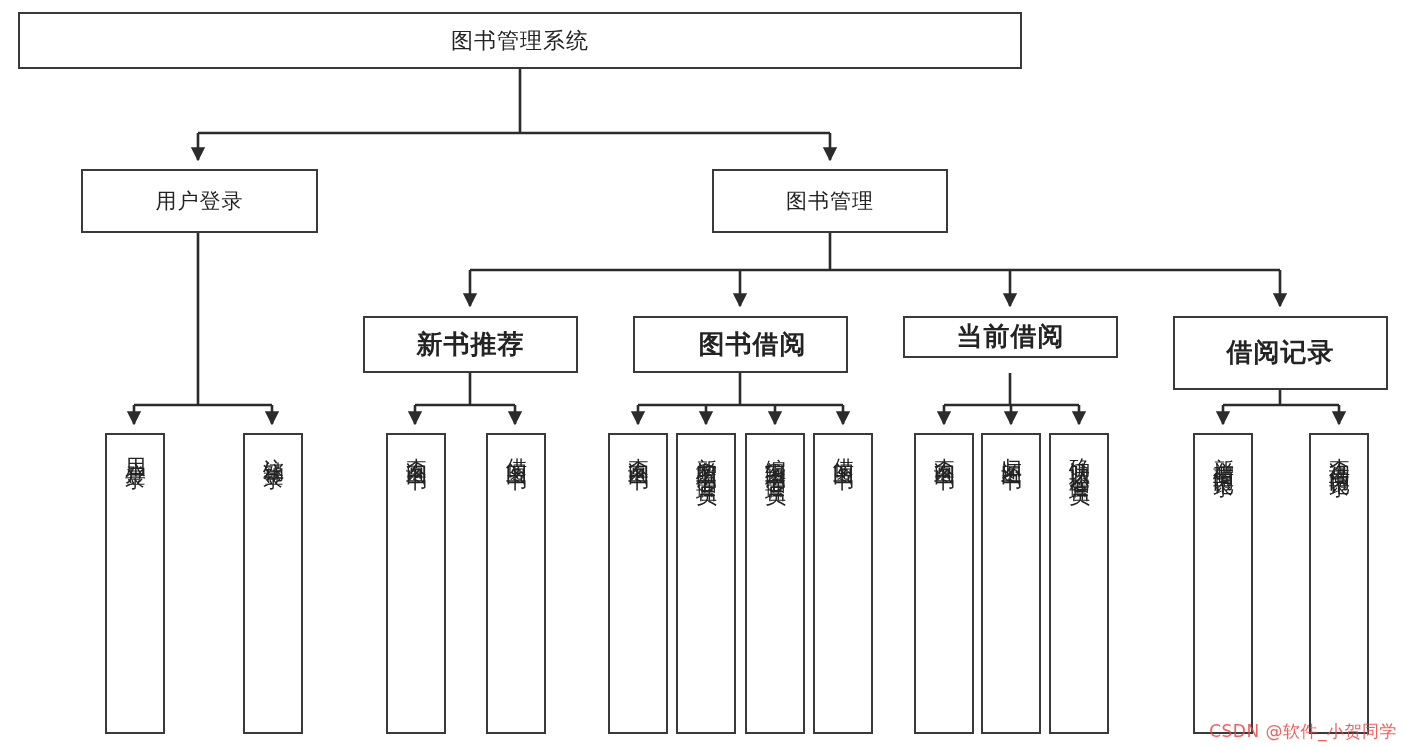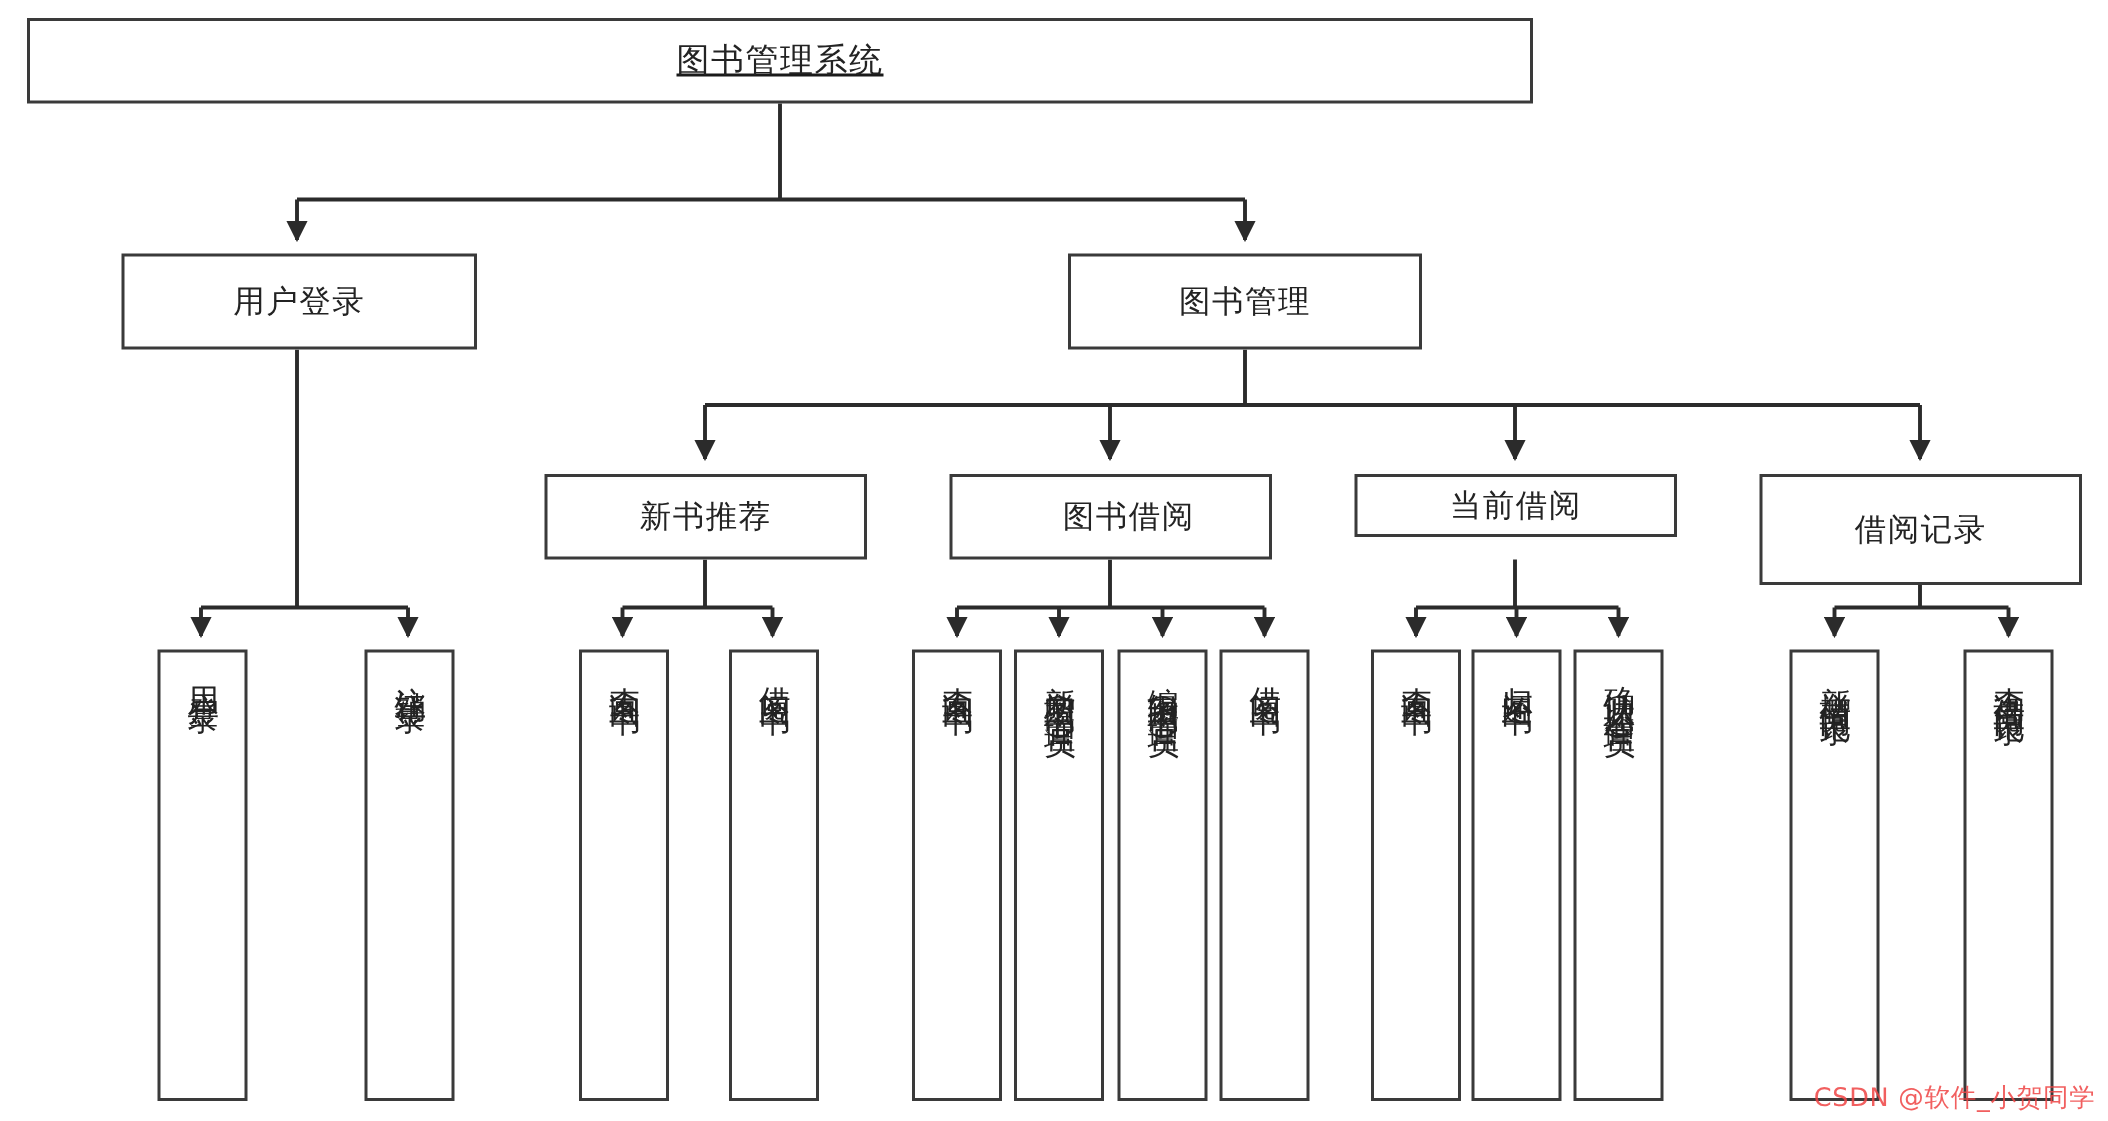--- a/index.html
+++ b/index.html
@@ -33,25 +33,25 @@
   }
   .node .label{
     font-size:21px;
     line-height:1.15;
     letter-spacing:1px;
     color:#232323;
     white-space:nowrap;
     text-align:center;
   }
   
-  .node.root{ border-width:2px;text-decoration:underline; }
+  .node.root{ border-width:2px; }
   .node.root .label{ font-size:22px; }
 
   .node.mid .label{ font-size:21px; }
-  .node.cat .label{ font-size:21px; }
+  .node.cat .label{ font-size:26px;font-weight:bold; }
 
   
   .node.leaf{
     align-items:flex-start;
     justify-content:center;
     padding-top:6px;
   }
   .node.leaf .label{
     writing-mode:vertical-rl;
     text-orientation:upright;

